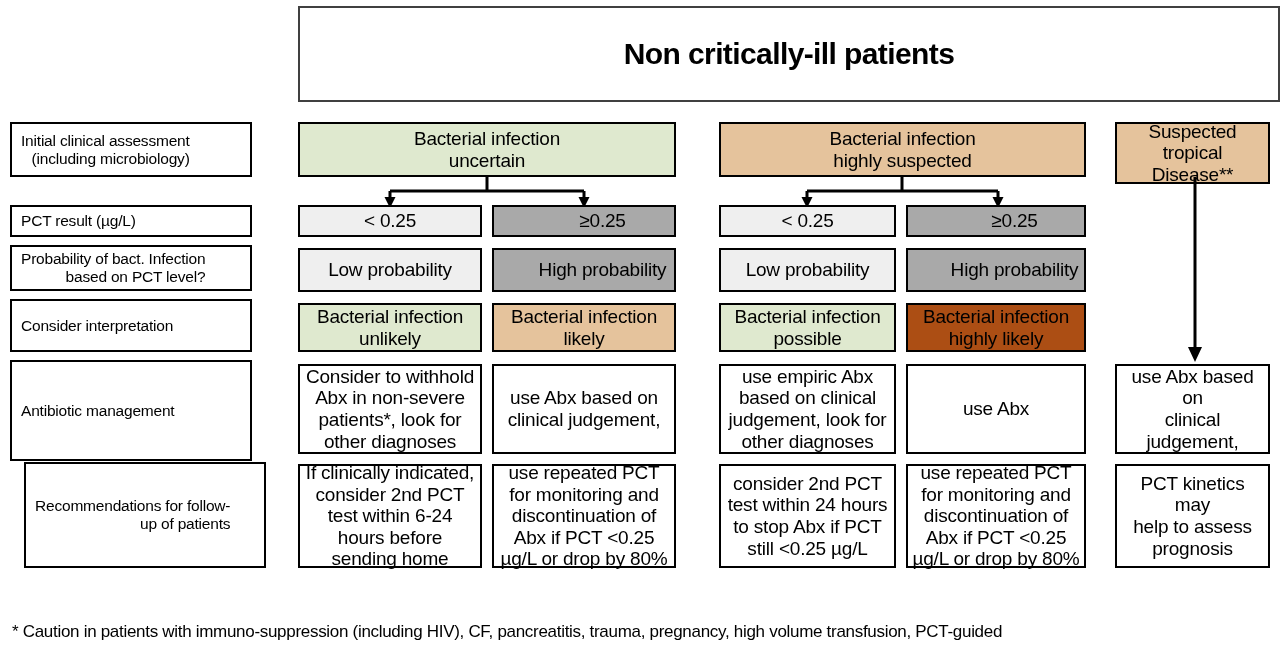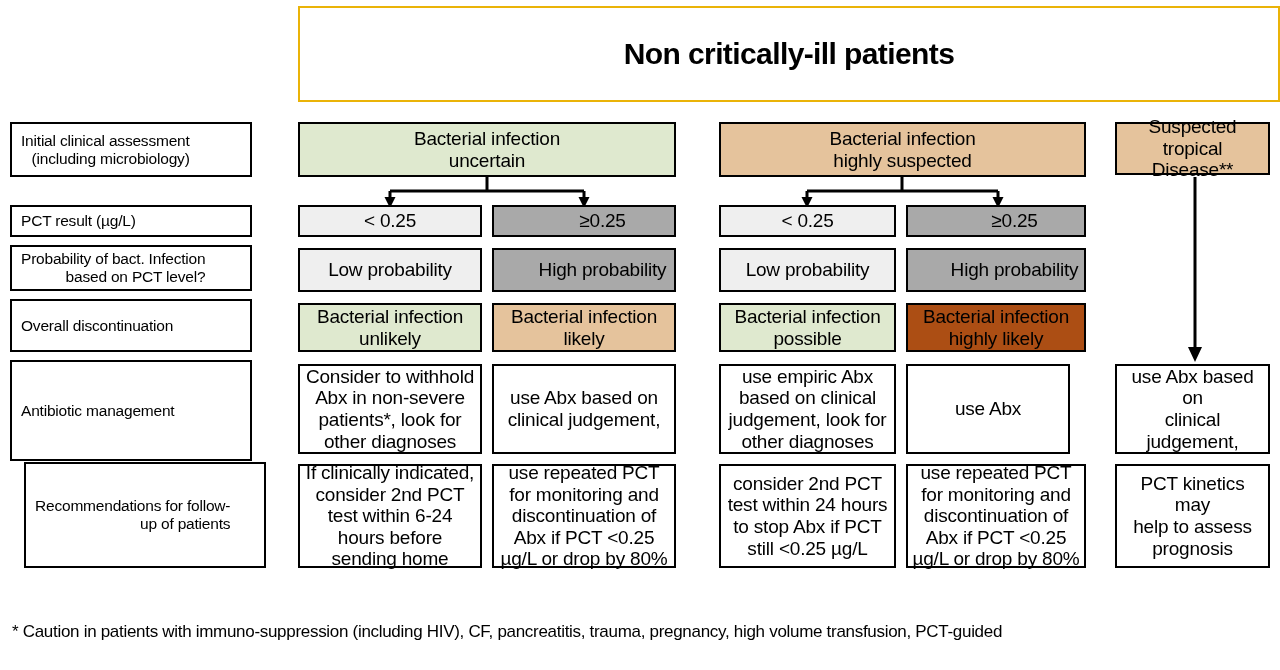--- a/index.html
+++ b/index.html
@@ -35,21 +35,21 @@
   }
   .box.left-label {
     justify-content: flex-start;
     text-align: right;
     padding-left: 9px;
     font-size: 15.5px;
   }
   .title-box {
     position: absolute;
     box-sizing: border-box;
-    border: 2px solid #eab308;
+    border: 2px solid #404040;
     background: #ffffff;
     display: flex;
     align-items: center;
     justify-content: center;
     font-size: 30px;
     font-weight: bold;
     letter-spacing: -0.6px;
   }
   .green  { background: #dfe9cf; }
   .tan    { background: #e5c39c; }
@@ -82,34 +82,34 @@
   <div class="title-box" style="left:298px; top:6px; width:982px; height:96px;">Non critically-ill patients</div>
 
   <div class="box left-label" style="left:10px; top:122px; width:242px; height:55px; white-space:pre-line;">Initial clinical assessment
 (including microbiology)</div>
 
   <div class="box left-label" style="left:10px; top:205px; width:242px; height:32px; white-space:pre-line;">PCT result (µg/L)</div>
 
   <div class="box left-label" style="left:10px; top:245px; width:242px; height:46px; white-space:pre-line;">Probability of bact. Infection
 based on PCT level?</div>
 
-  <div class="box left-label" style="left:10px; top:299px; width:242px; height:53px; white-space:pre-line;">Overall discontinuation</div>
+  <div class="box left-label" style="left:10px; top:299px; width:242px; height:53px; white-space:pre-line;">Consider interpretation</div>
 
   <div class="box left-label" style="left:10px; top:360px; width:242px; height:101px; white-space:pre-line;">Antibiotic management</div>
 
   <div class="box left-label" style="left:24px; top:462px; width:242px; height:106px; white-space:pre-line;">Recommendations for follow-
 up of patients</div>
 
   <div class="box green" style="left:298px; top:122px; width:378px; height:55px; white-space:pre-line;">Bacterial infection
 uncertain</div>
 
   <div class="box tan" style="left:719px; top:122px; width:367px; height:55px; white-space:pre-line;">Bacterial infection
 highly suspected</div>
 
-  <div class="box tan" style="left:1115px; top:122px; width:155px; height:53px; white-space:pre-line;">Suspected tropical
+  <div class="box tan" style="left:1115px; top:122px; width:155px; height:62px; white-space:pre-line;">Suspected tropical
 Disease**</div>
 
   <svg class="connector" style="left:298px; top:177px; width:378px; height:32px;" viewBox="0 0 378 32" preserveAspectRatio="none">
     <path d="M189,0 L189,14 M92,14 L286,14 M92,14 L92,22 M286,14 L286,22" stroke="#000" stroke-width="3" fill="none"></path>
     <path d="M92,31 L86.5,20 L97.5,20 Z" fill="#000"></path>
     <path d="M286,31 L280.5,20 L291.5,20 Z" fill="#000"></path>
   </svg>
 
   <svg class="connector" style="left:719px; top:177px; width:367px; height:32px;" viewBox="0 0 367 32" preserveAspectRatio="none">
     <path d="M183,0 L183,14 M88,14 L279,14 M88,14 L88,22 M279,14 L279,22" stroke="#000" stroke-width="3" fill="none"></path>
@@ -144,21 +144,21 @@
   <div class="box white" style="left:298px; top:364px; width:184px; height:90px; white-space:pre-line;">Consider to withhold
 Abx in non-severe
 patients*, look for
 other diagnoses</div>
   <div class="box white" style="left:492px; top:364px; width:184px; height:90px; white-space:pre-line;">use Abx based on
 clinical judgement,</div>
   <div class="box white" style="left:719px; top:364px; width:177px; height:90px; white-space:pre-line;">use empiric Abx
 based on clinical
 judgement, look for
 other diagnoses</div>
-  <div class="box white" style="left:906px; top:364px; width:164px; height:90px; white-space:pre-line;">use Abx</div>
+  <div class="box white" style="left:906px; top:364px; width:180px; height:90px; white-space:pre-line;">use Abx</div>
   <div class="box white" style="left:1115px; top:364px; width:155px; height:90px; white-space:pre-line;">use Abx based on
 clinical judgement,</div>
 
   <div class="box white" style="left:298px; top:464px; width:184px; height:104px; white-space:pre-line;">If clinically indicated,
 consider 2nd PCT
 test within 6-24
 hours before
 sending home</div>
   <div class="box white" style="left:492px; top:464px; width:184px; height:104px; white-space:pre-line;">use repeated PCT
 for monitoring and

